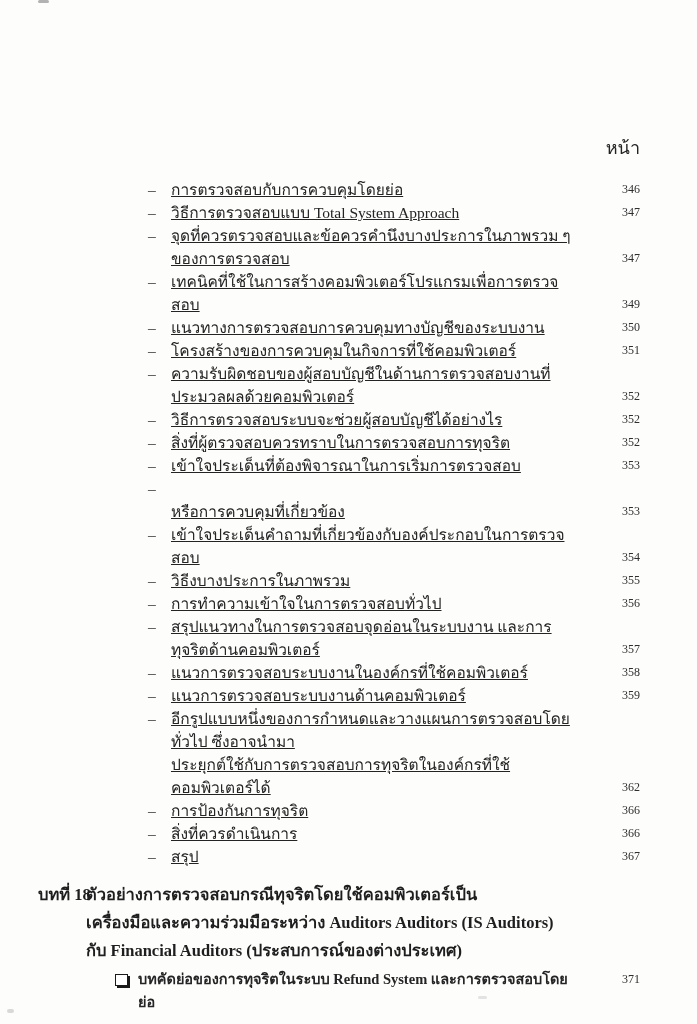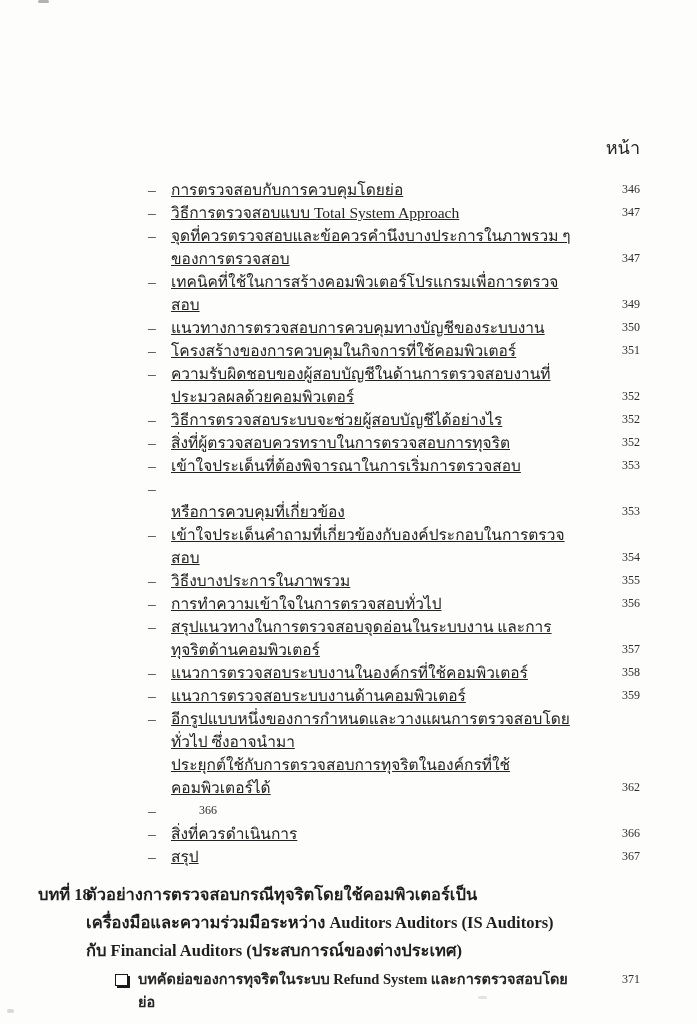--- a/index.html
+++ b/index.html
@@ -175,20 +175,21 @@
         <span class="entry-text"><span>แนวการตรวจสอบระบบงานด้านคอมพิวเตอร์</span></span>
         <span class="page-num">359</span>
       </div>
       <div class="toc-row">
         <span class="dash">–</span>
         <span class="entry-text"><span>อีกรูปแบบหนึ่งของการกำหนดและวางแผนการตรวจสอบโดยทั่วไป ซึ่งอาจนำมา</span><br><span>ประยุกต์ใช้กับการตรวจสอบการทุจริตในองค์กรที่ใช้คอมพิวเตอร์ได้</span></span>
         <span class="page-num">362</span>
       </div>
       <div class="toc-row">
         <span class="dash">–</span>
+        <span class="entry-text"><span>การป้องกันการทุจริต</span></span>
         <span class="page-num">366</span>
       </div>
       <div class="toc-row">
         <span class="dash">–</span>
         <span class="entry-text"><span>สิ่งที่ควรดำเนินการ</span></span>
         <span class="page-num">366</span>
       </div>
       <div class="toc-row">
         <span class="dash">–</span>
         <span class="entry-text"><span>สรุป</span></span>

